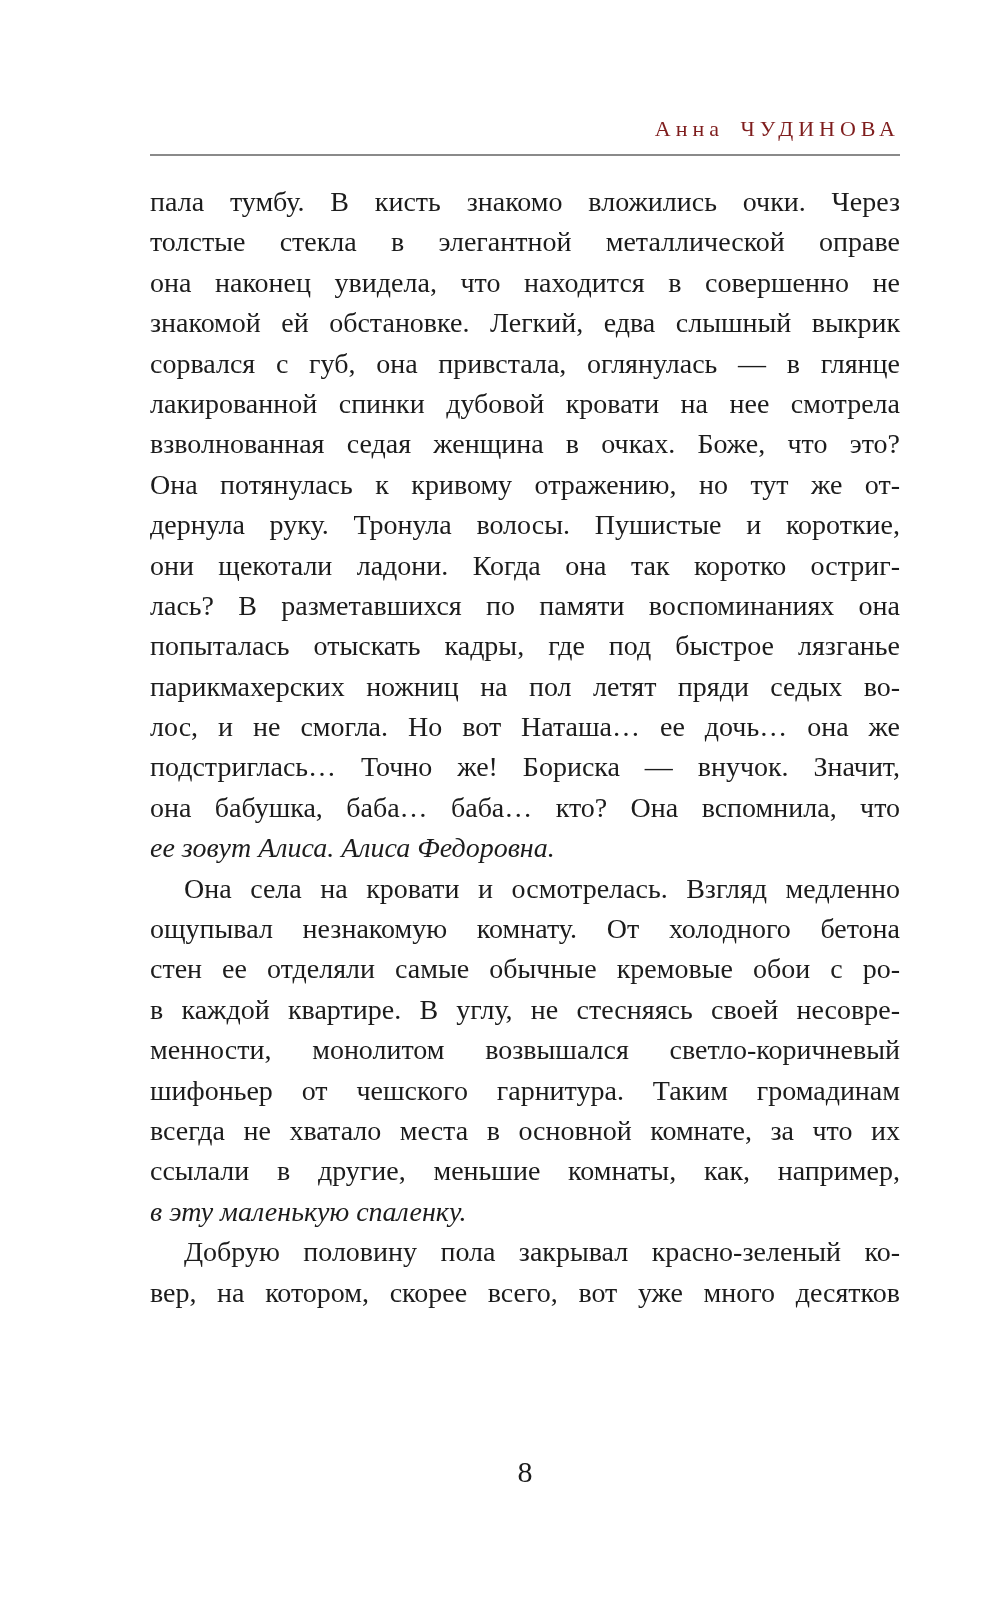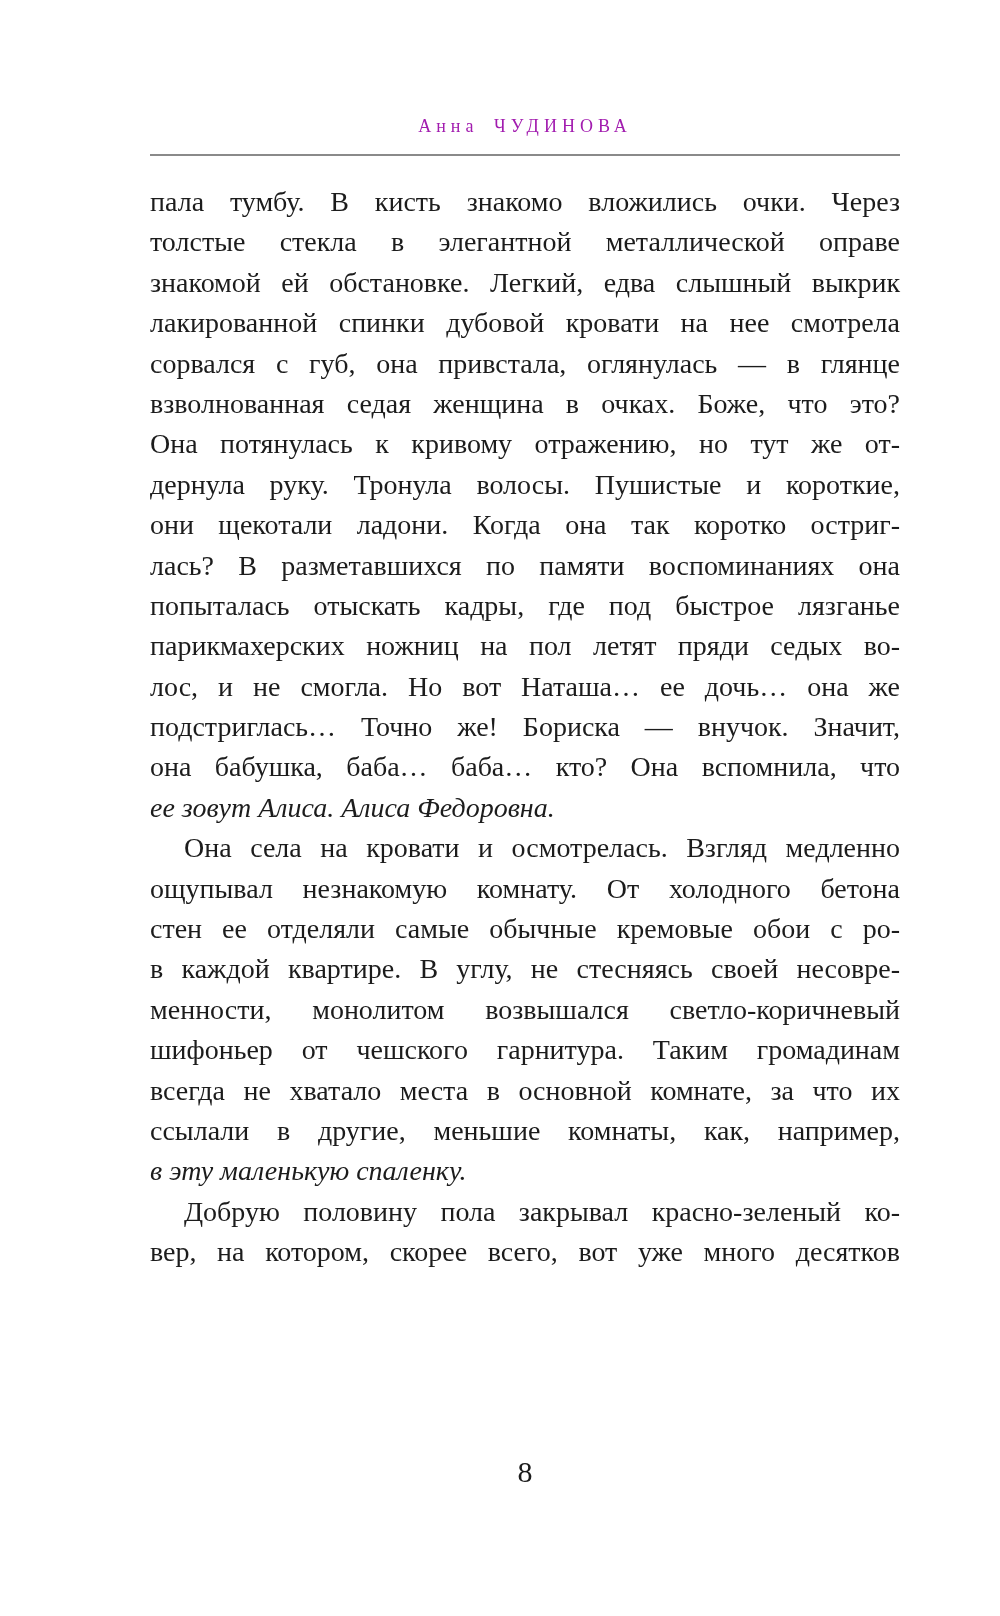--- a/index.html
+++ b/index.html
@@ -14,25 +14,25 @@
     background: #ffffff;
     font-family: "Liberation Serif", "DejaVu Serif", serif;
     color: #1e1e1e;
     overflow: hidden;
   }
   .running-header {
     position: absolute;
     left: 150px;
     top: 116px;
     width: 750px;
-    text-align: center;
-    font-size: 18px;
+    text-align: right;
+    font-size: 22px;
     letter-spacing: 5px;
     word-spacing: 6px;
-    color: #a21caf;
+    color: #7f1d1d;
     white-space: nowrap;
   }
   .header-rule {
     position: absolute;
     left: 150px;
     top: 154px;
     width: 750px;
     height: 2px;
     background: #8a8a8a;
   }
@@ -73,23 +73,24 @@
 
 <div class="page">
 
   <div class="running-header">Анна ЧУДИНОВА</div>
 
   <div class="header-rule"></div>
 
   <div class="body-text">
       <div class="line">пала тумбу. В кисть знакомо вложились очки. Через</div>
       <div class="line">толстые стекла в элегантной металлической оправе</div>
+      <div class="line">она наконец увидела, что находится в совершенно не</div>
       <div class="line">знакомой ей обстановке. Легкий, едва слышный выкрик</div>
+      <div class="line">сорвался с губ, она привстала, оглянулась — в глянце</div>
       <div class="line">лакированной спинки дубовой кровати на нее смотрела</div>
-      <div class="line">сорвался с губ, она привстала, оглянулась — в глянце</div>
       <div class="line">взволнованная седая женщина в очках. Боже, что это?</div>
       <div class="line">Она потянулась к кривому отражению, но тут же от-</div>
       <div class="line">дернула руку. Тронула волосы. Пушистые и короткие,</div>
       <div class="line">они щекотали ладони. Когда она так коротко остриг-</div>
       <div class="line">лась? В разметавшихся по памяти воспоминаниях она</div>
       <div class="line">попыталась отыскать кадры, где под быстрое лязганье</div>
       <div class="line">парикмахерских ножниц на пол летят пряди седых во-</div>
       <div class="line">лос, и не смогла. Но вот Наташа… ее дочь… она же</div>
       <div class="line">подстриглась… Точно же! Бориска — внучок. Значит,</div>
       <div class="line">она бабушка, баба… баба… кто? Она вспомнила, что</div>

